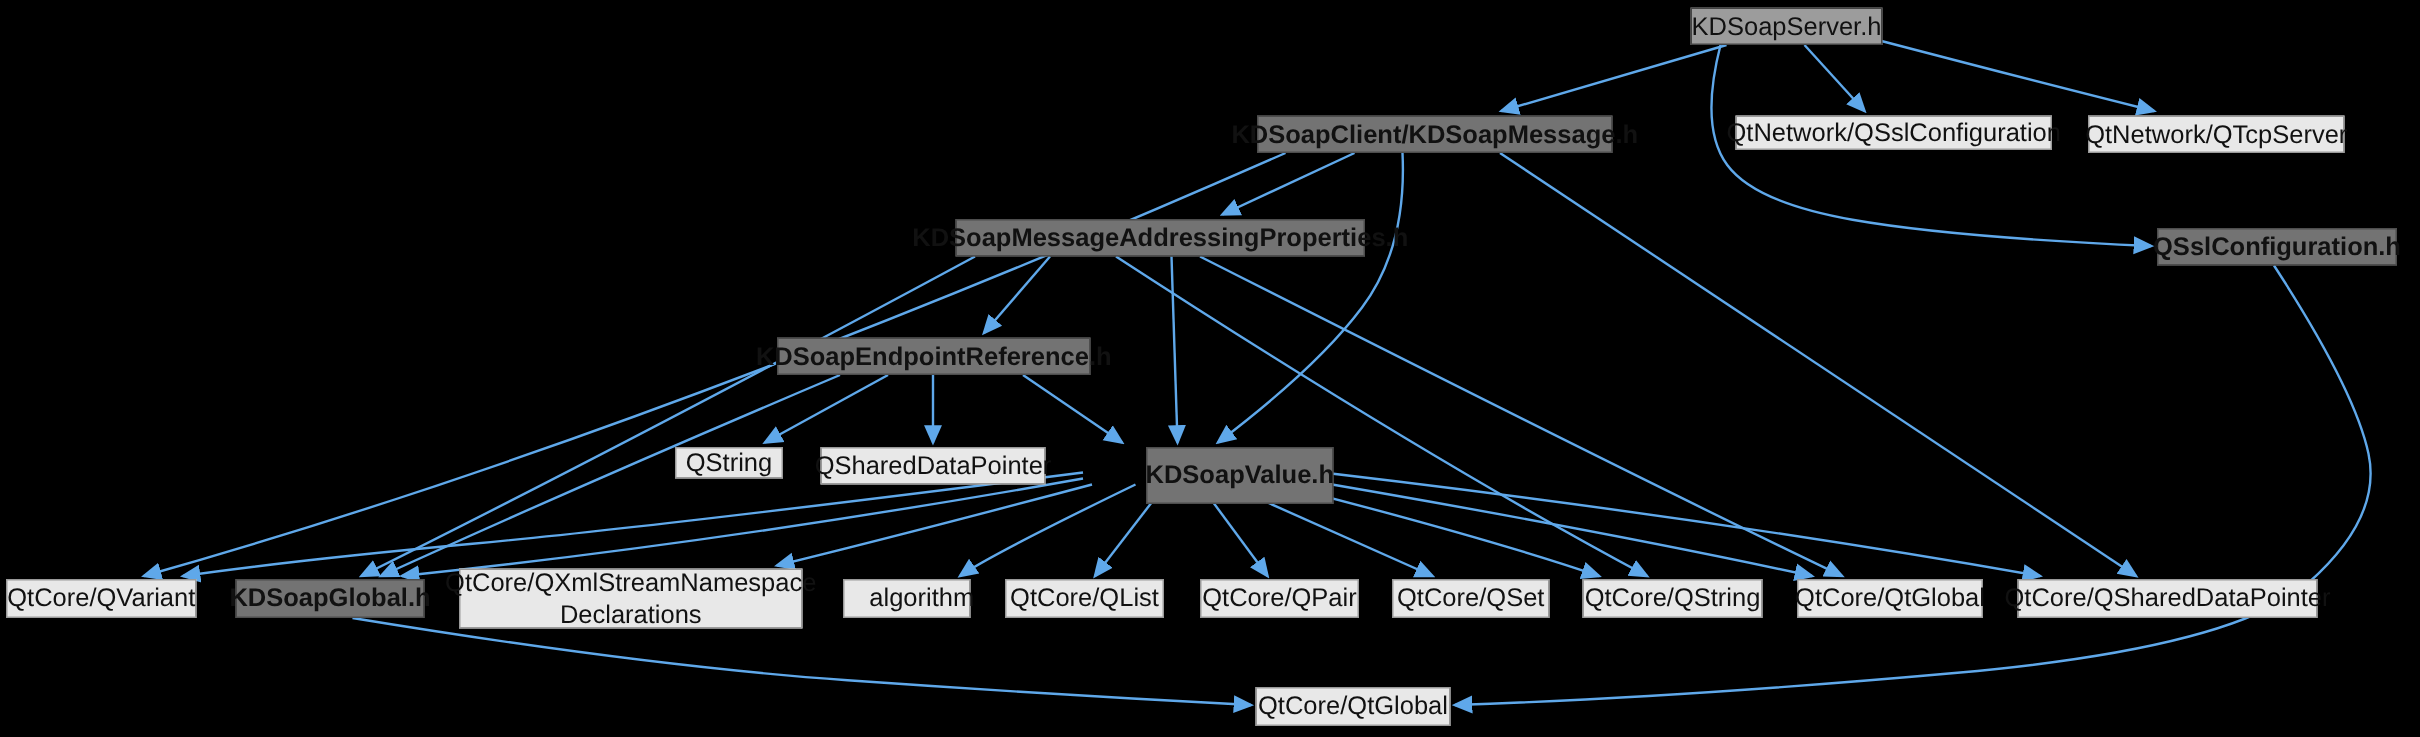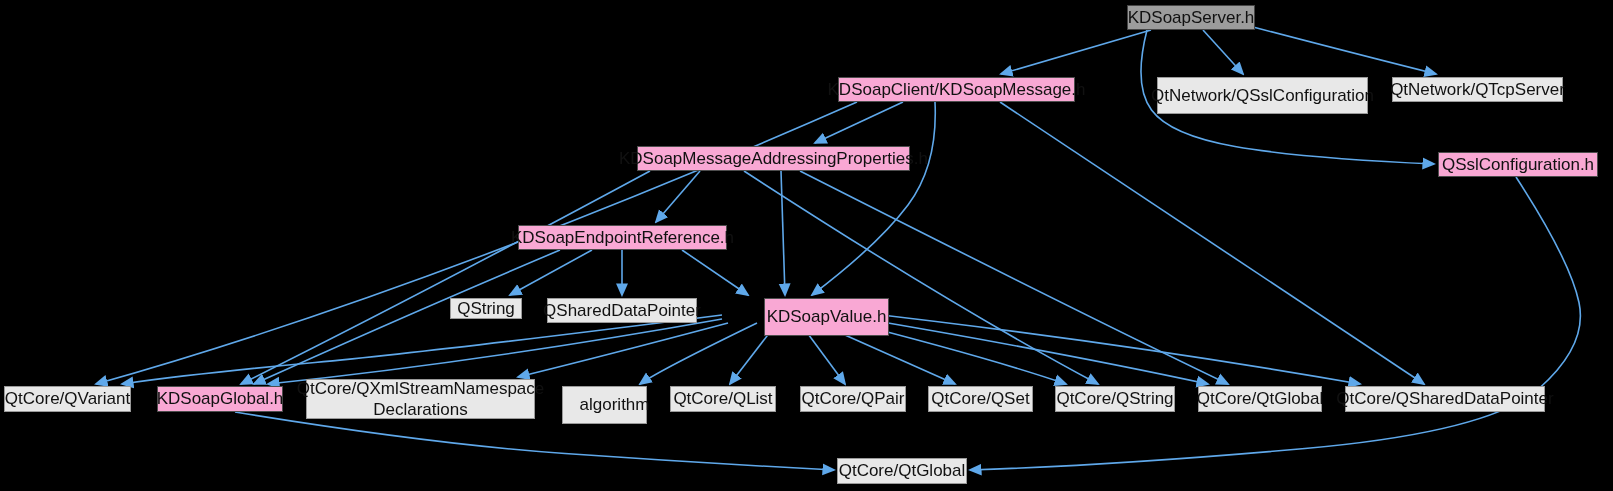--- a/index.html
+++ b/index.html
@@ -35,23 +35,24 @@
     align-items: center;
     justify-content: center;
     text-align: center;
     font-size: 17px;
     line-height: 1.25;
     color: #111111;
     white-space: pre-line;
     cursor: default;
   }
   .node.internal {
-    background: #f9a8d4;
+    background: #737373;
     border: 1.4px solid #4d4d4d;
     cursor: pointer;
+    font-weight: bold;
   }
   .node.external {
     background: #e8e8e8;
     border: 1.4px solid #9a9a9a;
   }
   .node.highlight {
     background: #9c9c9c;
     border: 1.6px solid #454545;
   }
 </style>
@@ -90,33 +91,33 @@
       <path d="M777,323 L730,384" class="edge" stroke="#5fa8ea" marker-end="url(#arrow)"></path>
       <path d="M800,323 L845,384" class="edge" stroke="#5fa8ea" marker-end="url(#arrow)"></path>
       <path d="M818,323 L955,384" class="edge" stroke="#5fa8ea" marker-end="url(#arrow)"></path>
       <path d="M841,320 Q990,358 1066,384" class="edge" stroke="#5fa8ea" marker-end="url(#arrow)"></path>
       <path d="M847,316 Q1060,352 1208,384" class="edge" stroke="#5fa8ea" marker-end="url(#arrow)"></path>
       <path d="M847,311 Q1120,342 1360,384" class="edge" stroke="#5fa8ea" marker-end="url(#arrow)"></path>
       <path d="M235,412 Q430,444 565,453.5 Q700,463 834,470" class="edge" stroke="#5fa8ea" marker-end="url(#arrow)"></path>
     </svg>
 <div class="node highlight" style="left: 1127px; top: 5px; width: 128px; height: 25px;"><span>KDSoapServer.h</span></div>
     <div class="node internal" style="left: 838px; top: 77px; width: 237px; height: 25px;"><span>KDSoapClient/KDSoapMessage.h</span></div>
-    <div class="node external" style="left: 1157px; top: 77px; width: 211px; height: 37px;"><span>QtNetwork/QSslConfiguration</span></div>
+    <div class="node external" style="left: 1157px; top: 77px; width: 211px; height: 23px;"><span>QtNetwork/QSslConfiguration</span></div>
     <div class="node external" style="left: 1392px; top: 77px; width: 171px; height: 25px;"><span>QtNetwork/QTcpServer</span></div>
     <div class="node internal" style="left: 637px; top: 146px; width: 273px; height: 25px;"><span>KDSoapMessageAddressingProperties.h</span></div>
     <div class="node internal" style="left: 1438px; top: 152px; width: 160px; height: 25px;"><span>QSslConfiguration.h</span></div>
     <div class="node internal" style="left: 518px; top: 225px; width: 209px; height: 25px;"><span>KDSoapEndpointReference.h</span></div>
     <div class="node external" style="left: 450px; top: 298px; width: 72px; height: 21px;"><span>QString</span></div>
     <div class="node external" style="left: 547px; top: 298px; width: 150px; height: 25px;"><span>QSharedDataPointer</span></div>
     <div class="node internal" style="left: 764px; top: 298px; width: 125px; height: 38px;"><span>KDSoapValue.h</span></div>
     <div class="node external" style="left: 4px; top: 386px; width: 127px; height: 26px;"><span>QtCore/QVariant</span></div>
     <div class="node internal" style="left: 157px; top: 386px; width: 126px; height: 26px;"><span>KDSoapGlobal.h</span></div>
     <div class="node external" style="left: 306px; top: 379px; width: 229px; height: 40px;"><span>QtCore/QXmlStreamNamespace
 Declarations</span></div>
-    <div class="node external" style="left: 562px; top: 386px; width: 85px; height: 38px; padding-left: 20px;"><span>algorithm</span></div>
+    <div class="node external" style="left: 562px; top: 386px; width: 85px; height: 26px; padding-left: 20px;"><span>algorithm</span></div>
     <div class="node external" style="left: 670px; top: 386px; width: 106px; height: 26px;"><span>QtCore/QList</span></div>
     <div class="node external" style="left: 800px; top: 386px; width: 106px; height: 26px;"><span>QtCore/QPair</span></div>
     <div class="node external" style="left: 928px; top: 386px; width: 105px; height: 26px;"><span>QtCore/QSet</span></div>
     <div class="node external" style="left: 1055px; top: 386px; width: 120px; height: 26px;"><span>QtCore/QString</span></div>
     <div class="node external" style="left: 1198px; top: 386px; width: 124px; height: 26px;"><span>QtCore/QtGlobal</span></div>
     <div class="node external" style="left: 1345px; top: 386px; width: 200px; height: 26px;"><span>QtCore/QSharedDataPointer</span></div>
     <div class="node external" style="left: 837px; top: 458px; width: 130px; height: 26px;"><span>QtCore/QtGlobal</span></div>
   </div>
 
 </body></html>

